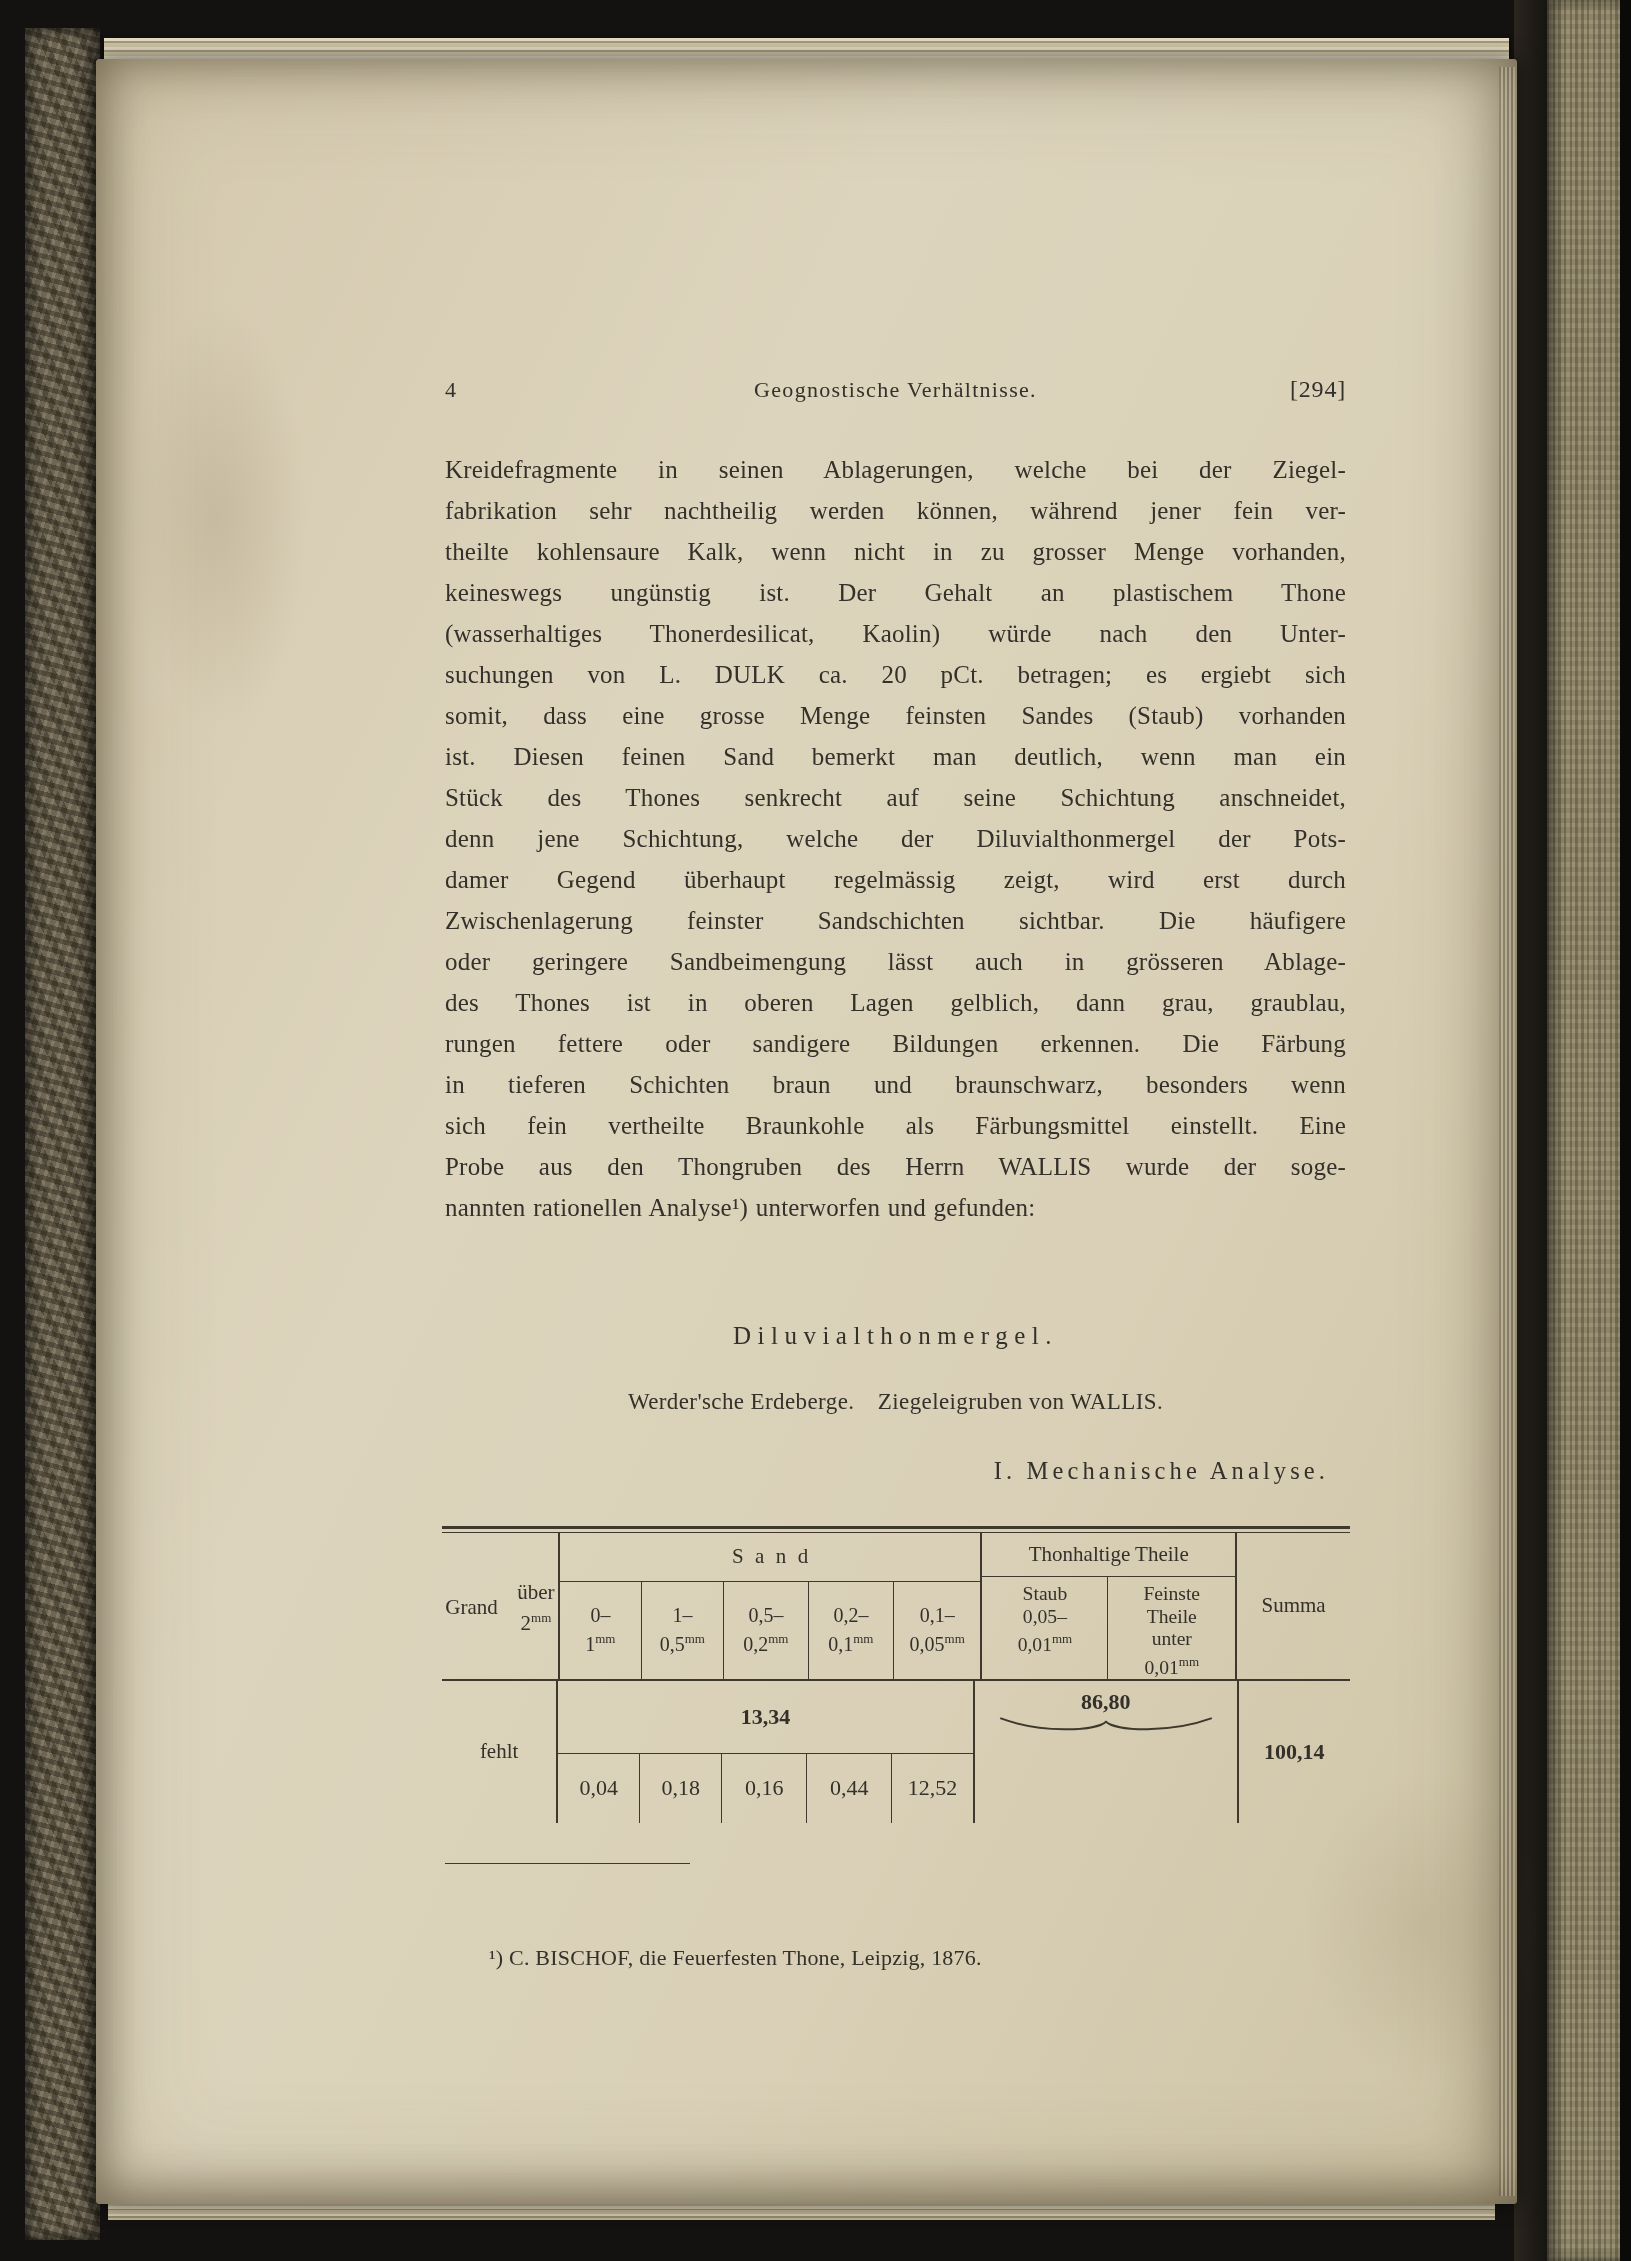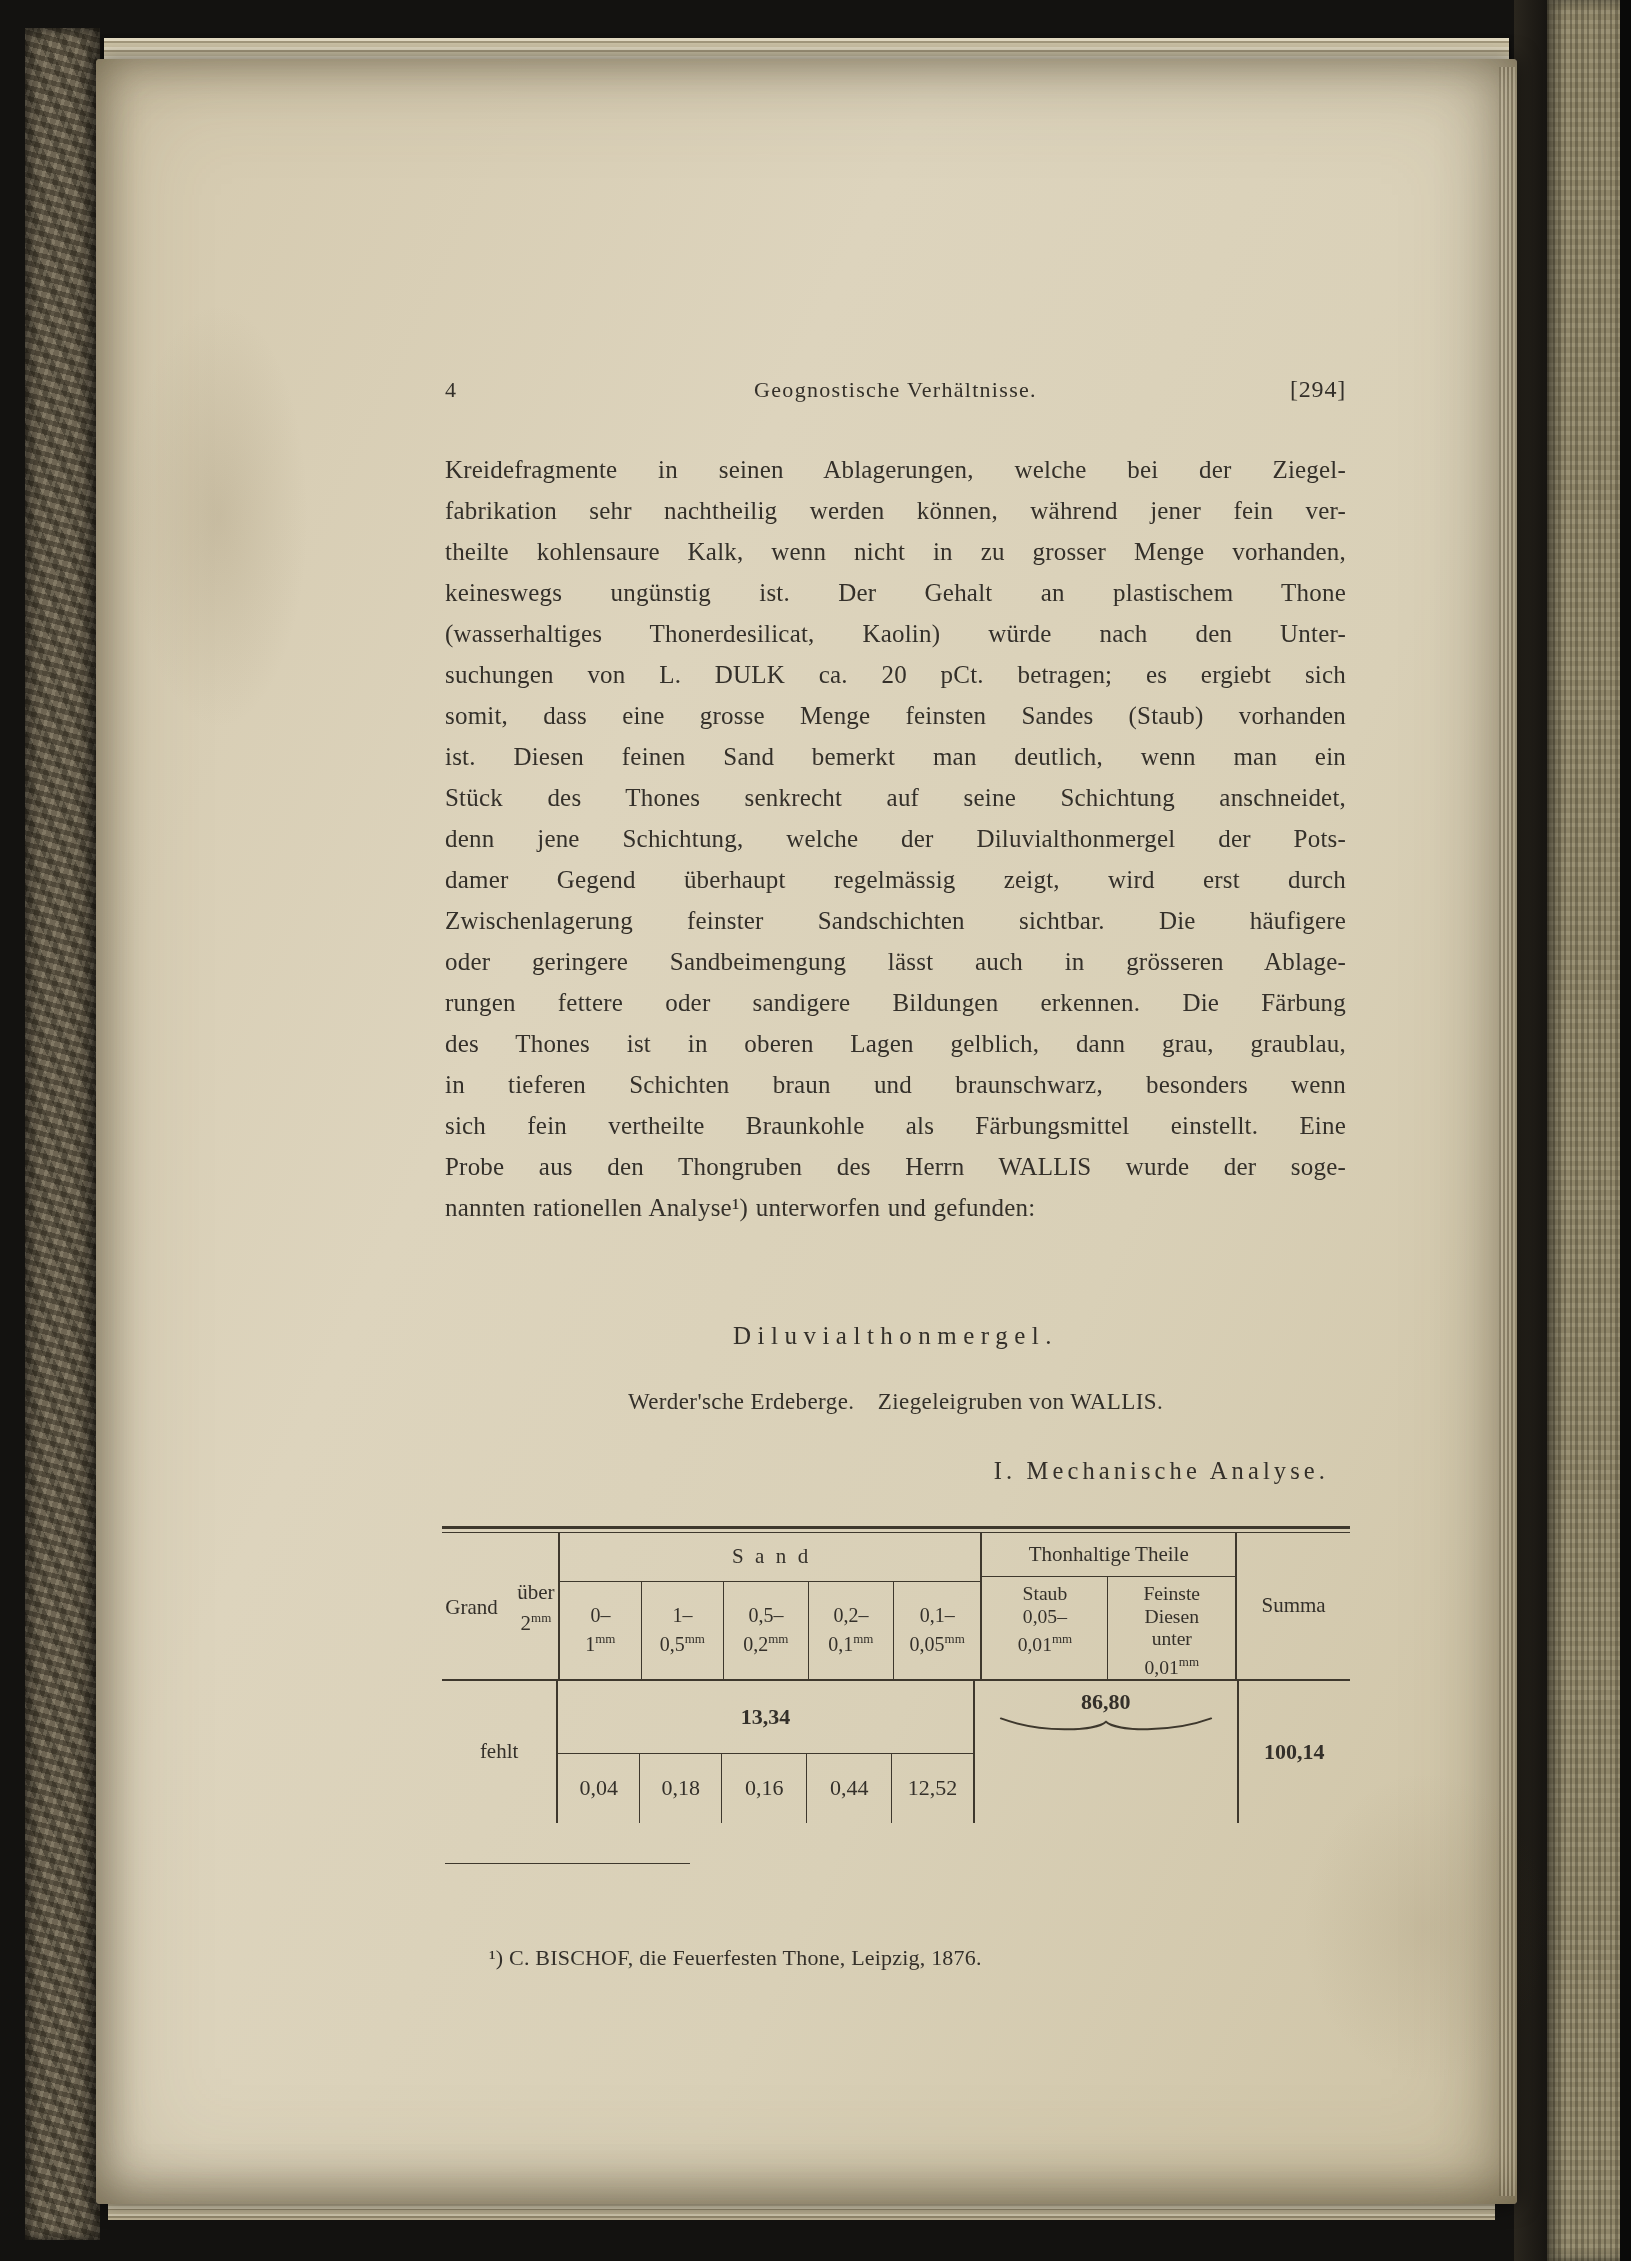--- a/index.html
+++ b/index.html
@@ -145,23 +145,23 @@
       <div class="bline">Stück des Thones senkrecht auf seine Schichtung anschneidet,</div>
 
       <div class="bline">denn jene Schichtung, welche der Diluvialthonmergel der Pots-</div>
 
       <div class="bline">damer Gegend überhaupt regelmässig zeigt, wird erst durch</div>
 
       <div class="bline">Zwischenlagerung feinster Sandschichten sichtbar. Die häufigere</div>
 
       <div class="bline">oder geringere Sandbeimengung lässt auch in grösseren Ablage-</div>
 
+      <div class="bline">des Thones ist in oberen Lagen gelblich, dann grau, graublau,</div>
+
       <div class="bline">rungen fettere oder sandigere Bildungen erkennen. Die Färbung</div>
-
-      <div class="bline">des Thones ist in oberen Lagen gelblich, dann grau, graublau,</div>
 
       <div class="bline">in tieferen Schichten braun und braunschwarz, besonders wenn</div>
 
       <div class="bline">sich fein vertheilte Braunkohle als Färbungsmittel einstellt. Eine</div>
 
       <div class="bline">Probe aus den Thongruben des Herrn WALLIS wurde der soge-</div>
 
       <div class="bline">nannten rationellen Analyse¹) unterworfen und gefunden:</div>
     </div>
 
@@ -215,21 +215,21 @@
       <div class="c-thongroup">
         <div class="g-title">Thonhaltige Theile</div>
         <div class="thead-cols">
           <div class="tcell tc1">
             <div>Staub</div>
             <div>0,05–</div>
             <div><span>0,01</span><sup class="u">mm</sup></div>
           </div>
           <div class="tcell tc2">
             <div>Feinste</div>
-            <div>Diesen</div>
+            <div>Theile</div>
             <div>unter</div>
             <div><span>0,01</span><sup class="u">mm</sup></div>
           </div>
         </div>
       </div>
 
       <div class="c-summa">Summa</div>
     </div>
 
     <div class="tbody">

